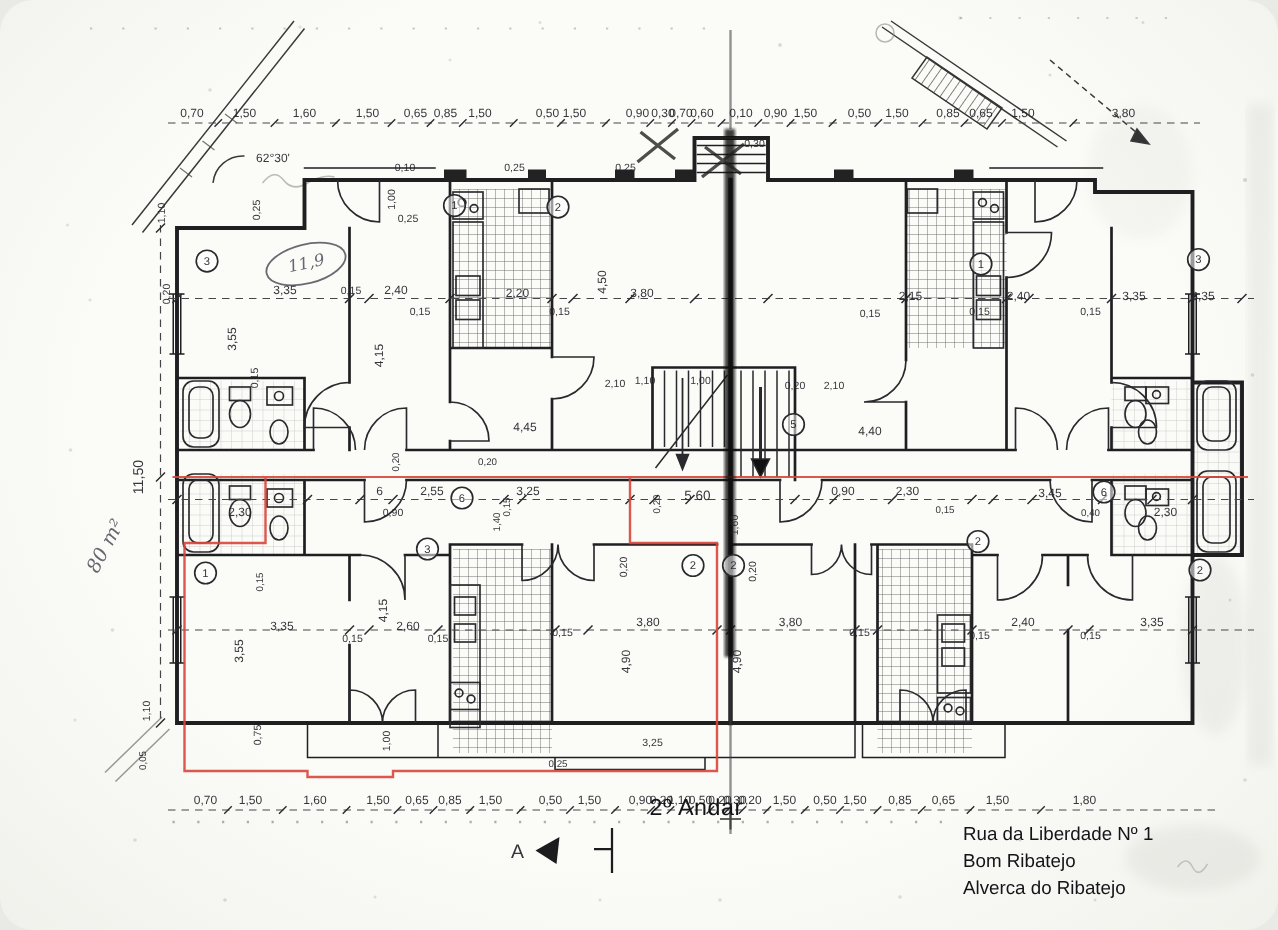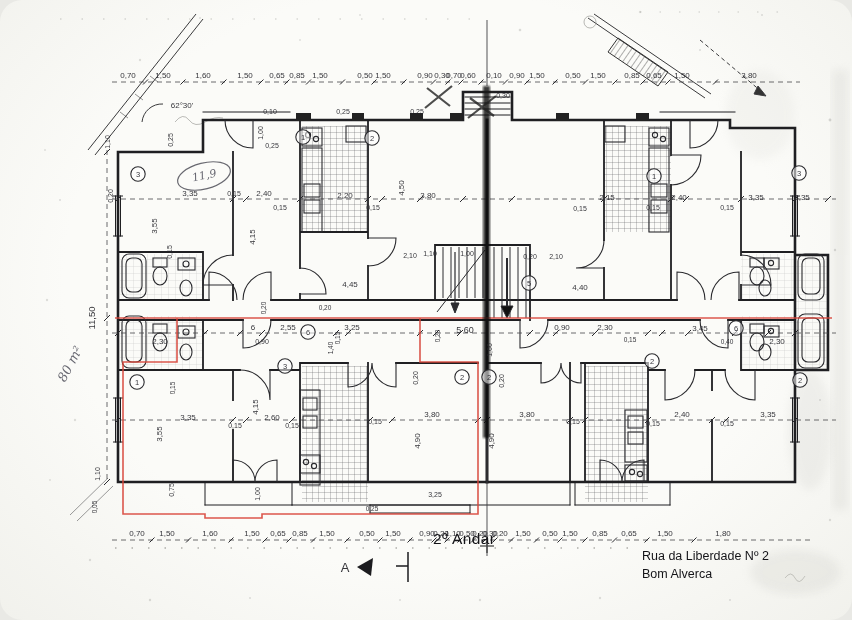--- a/index.html
+++ b/index.html
@@ -453,16 +453,17 @@
         <line x1="582.5" y1="542.5" x2="587.5" y2="537.5" class="tick"></line>
         <line x1="612" y1="542.5" x2="617" y2="537.5" class="tick"></line>
         <line x1="644.5" y1="542.5" x2="649.5" y2="537.5" class="tick"></line>
         <line x1="691.5" y1="542.5" x2="696.5" y2="537.5" class="tick"></line>
       </g>
   </svg>
 
   <div class="floor-label">2º Andar</div>
 
   <div class="address">
-    <div>Rua da Liberdade Nº 2</div>
-    <div>Bom Alverca</div>
+    <div>Rua da Liberdade Nº 1</div>
+    <div>Bom Ribatejo</div>
+    <div>Alverca do Ribatejo</div>
   </div>
 </div>
 
 </body></html>

